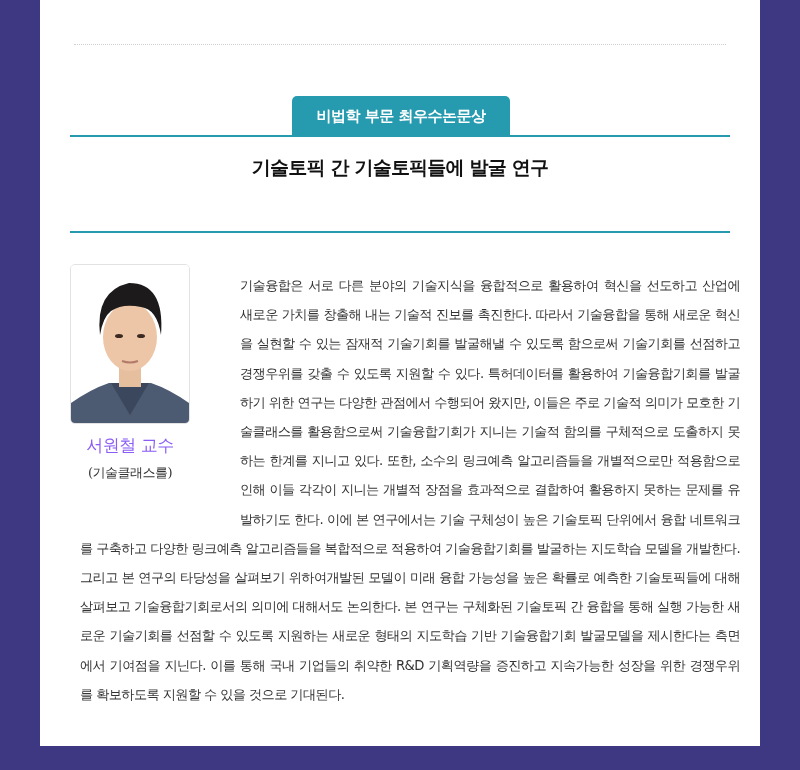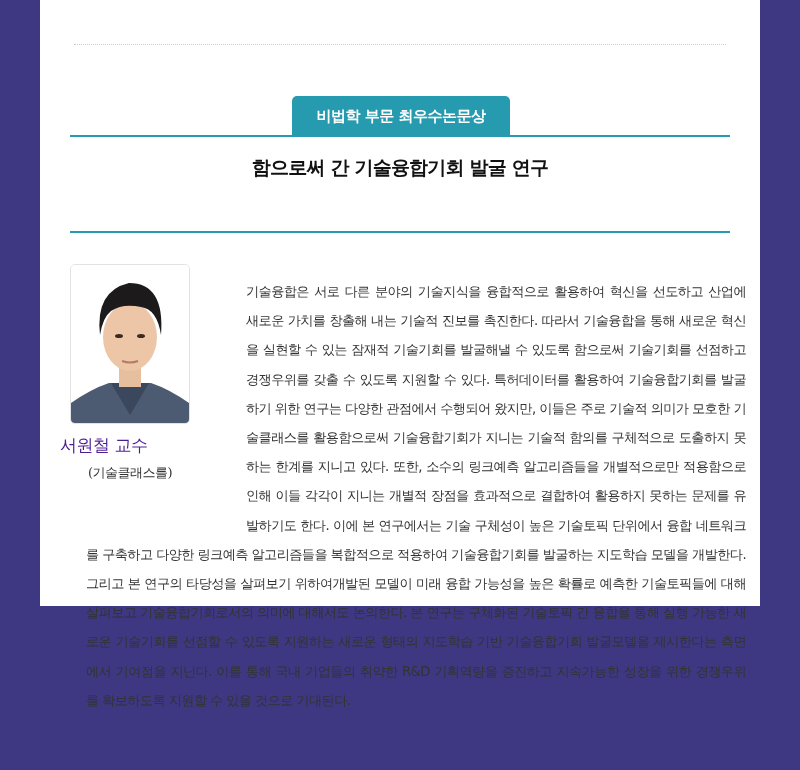--- a/index.html
+++ b/index.html
@@ -1,50 +1,50 @@
 <!DOCTYPE html>
 <html><head>
 <meta charset="utf-8">
 <style>
   html, body { margin:0; padding:0; }
   body { width:800px; height:770px; background:#3e3882; position:relative; overflow:hidden;
          font-family:"DejaVu Sans", "Liberation Sans", sans-serif; }
-  .sheet { position:absolute; left:40px; top:0; width:720px; height:606px; background:#ffffff; }
+  .sheet { position:absolute; left:40px; top:0; width:720px; height:746px; background:#ffffff; }
   .dotted { position:absolute; left:34px; top:44px; width:652px; border-top:1px dotted #cfcfcf; }
   .badge-wrap { position:absolute; left:30px; top:96px; width:660px; height:42px; }
   .badge { position:absolute; left:222px; top:0; width:218px; height:40px; background:#269aae;
            border-radius:5px 5px 0 0; color:#fff; font-size:15px; font-weight:bold;
            text-align:center; line-height:40px; letter-spacing:-0.5px; }
   .rule-top { position:absolute; left:30px; top:135px; width:660px; height:2px; background:#269aae; }
   .title { position:absolute; left:30px; top:152px; width:660px; text-align:center;
            font-size:19px; font-weight:bold; color:#111; line-height:31px; letter-spacing:-0.8px; }
   .rule-bot { position:absolute; left:30px; top:231px; width:660px; height:2px; background:#269aae; }
   .photo { position:absolute; left:30px; top:264px; width:118px; height:158px; border:1px solid #e2e2e2;
            border-radius:5px; overflow:hidden; background:#fff; }
-  .author-name { position:absolute; left:20px; top:434px; width:140px; text-align:left;
-                 font-family:"DejaVu Serif", "Liberation Serif", serif; font-size:17px; color:#4c1d95; letter-spacing:-0.5px; }
+  .author-name { position:absolute; left:20px; top:434px; width:140px; text-align:center;
+                 font-family:"DejaVu Serif", "Liberation Serif", serif; font-size:17px; color:#8b5cf6; letter-spacing:-0.5px; }
   .author-aff { position:absolute; left:20px; top:464px; width:140px; text-align:center;
                 font-family:"DejaVu Serif", "Liberation Serif", serif; font-size:13px; color:#333; letter-spacing:-0.5px; }
   .abstract { position:absolute; left:30px; top:261px; width:660px; font-size:13.2px; color:#333;
-              line-height:29.2px; text-align:justify; letter-spacing:-0.6px; margin:16px; }
+              line-height:29.2px; text-align:justify; letter-spacing:-0.6px; margin:10px; }
   .float-spacer { float:left; width:160px; height:262px; }
 </style>
 </head>
 <body>
 
 <div class="sheet">
   <div class="dotted"></div>
 
   <div class="badge-wrap">
     <div class="badge">비법학 부문 최우수논문상</div>
   </div>
   <div class="rule-top"></div>
 
   <div class="title">
-    <div>함으로써 간 기술융합기회 발굴 연구</div>
+    <div>기술토픽 간 기술토픽들에 발굴 연구</div>
   </div>
   <div class="rule-bot"></div>
 
   <p class="abstract"><span class="float-spacer"></span><span>기술융합은 서로 다른 분야의 기술지식을 융합적으로 활용하여 혁신을 선도하고 산업에 새로운 가치를 창출해 내는 기술적 진보를 촉진한다. 따라서 기술융합을 통해 새로운 혁신을 실현할 수 있는 잠재적 기술기회를 발굴해낼 수 있도록 함으로써 기술기회를 선점하고 경쟁우위를 갖출 수 있도록 지원할 수 있다. 특허데이터를 활용하여 기술융합기회를 발굴하기 위한 연구는 다양한 관점에서 수행되어 왔지만, 이들은 주로 기술적 의미가 모호한 기술클래스를 활용함으로써 기술융합기회가 지니는 기술적 함의를 구체적으로 도출하지 못하는 한계를 지니고 있다. 또한, 소수의 링크예측 알고리즘들을 개별적으로만 적용함으로 인해 이들 각각이 지니는 개별적 장점을 효과적으로 결합하여 활용하지 못하는 문제를 유발하기도 한다. 이에 본 연구에서는 기술 구체성이 높은 기술토픽 단위에서 융합 네트워크를 구축하고 다양한 링크예측 알고리즘들을 복합적으로 적용하여 기술융합기회를 발굴하는 지도학습 모델을 개발한다. 그리고 본 연구의 타당성을 살펴보기 위하여개발된 모델이 미래 융합 가능성을 높은 확률로 예측한 기술토픽들에 대해 살펴보고 기술융합기회로서의 의미에 대해서도 논의한다. 본 연구는 구체화된 기술토픽 간 융합을 통해 실행 가능한 새로운 기술기회를 선점할 수 있도록 지원하는 새로운 형태의 지도학습 기반 기술융합기회 발굴모델을 제시한다는 측면에서 기여점을 지닌다. 이를 통해 국내 기업들의 취약한 R&amp;D 기획역량을 증진하고 지속가능한 성장을 위한 경쟁우위를 확보하도록 지원할 수 있을 것으로 기대된다.</span></p>
 
   <div class="photo">
     <svg width="118" height="158" viewBox="0 0 118 158">
       <rect width="118" height="158" fill="#ffffff"></rect>
       <path d="M0 158 L0 138 Q20 124 38 118 L80 118 Q98 124 118 138 L118 158 Z" fill="#4c5a72"></path>
       <path d="M40 118 L59 150 L78 118 Z" fill="#3b475c"></path>

